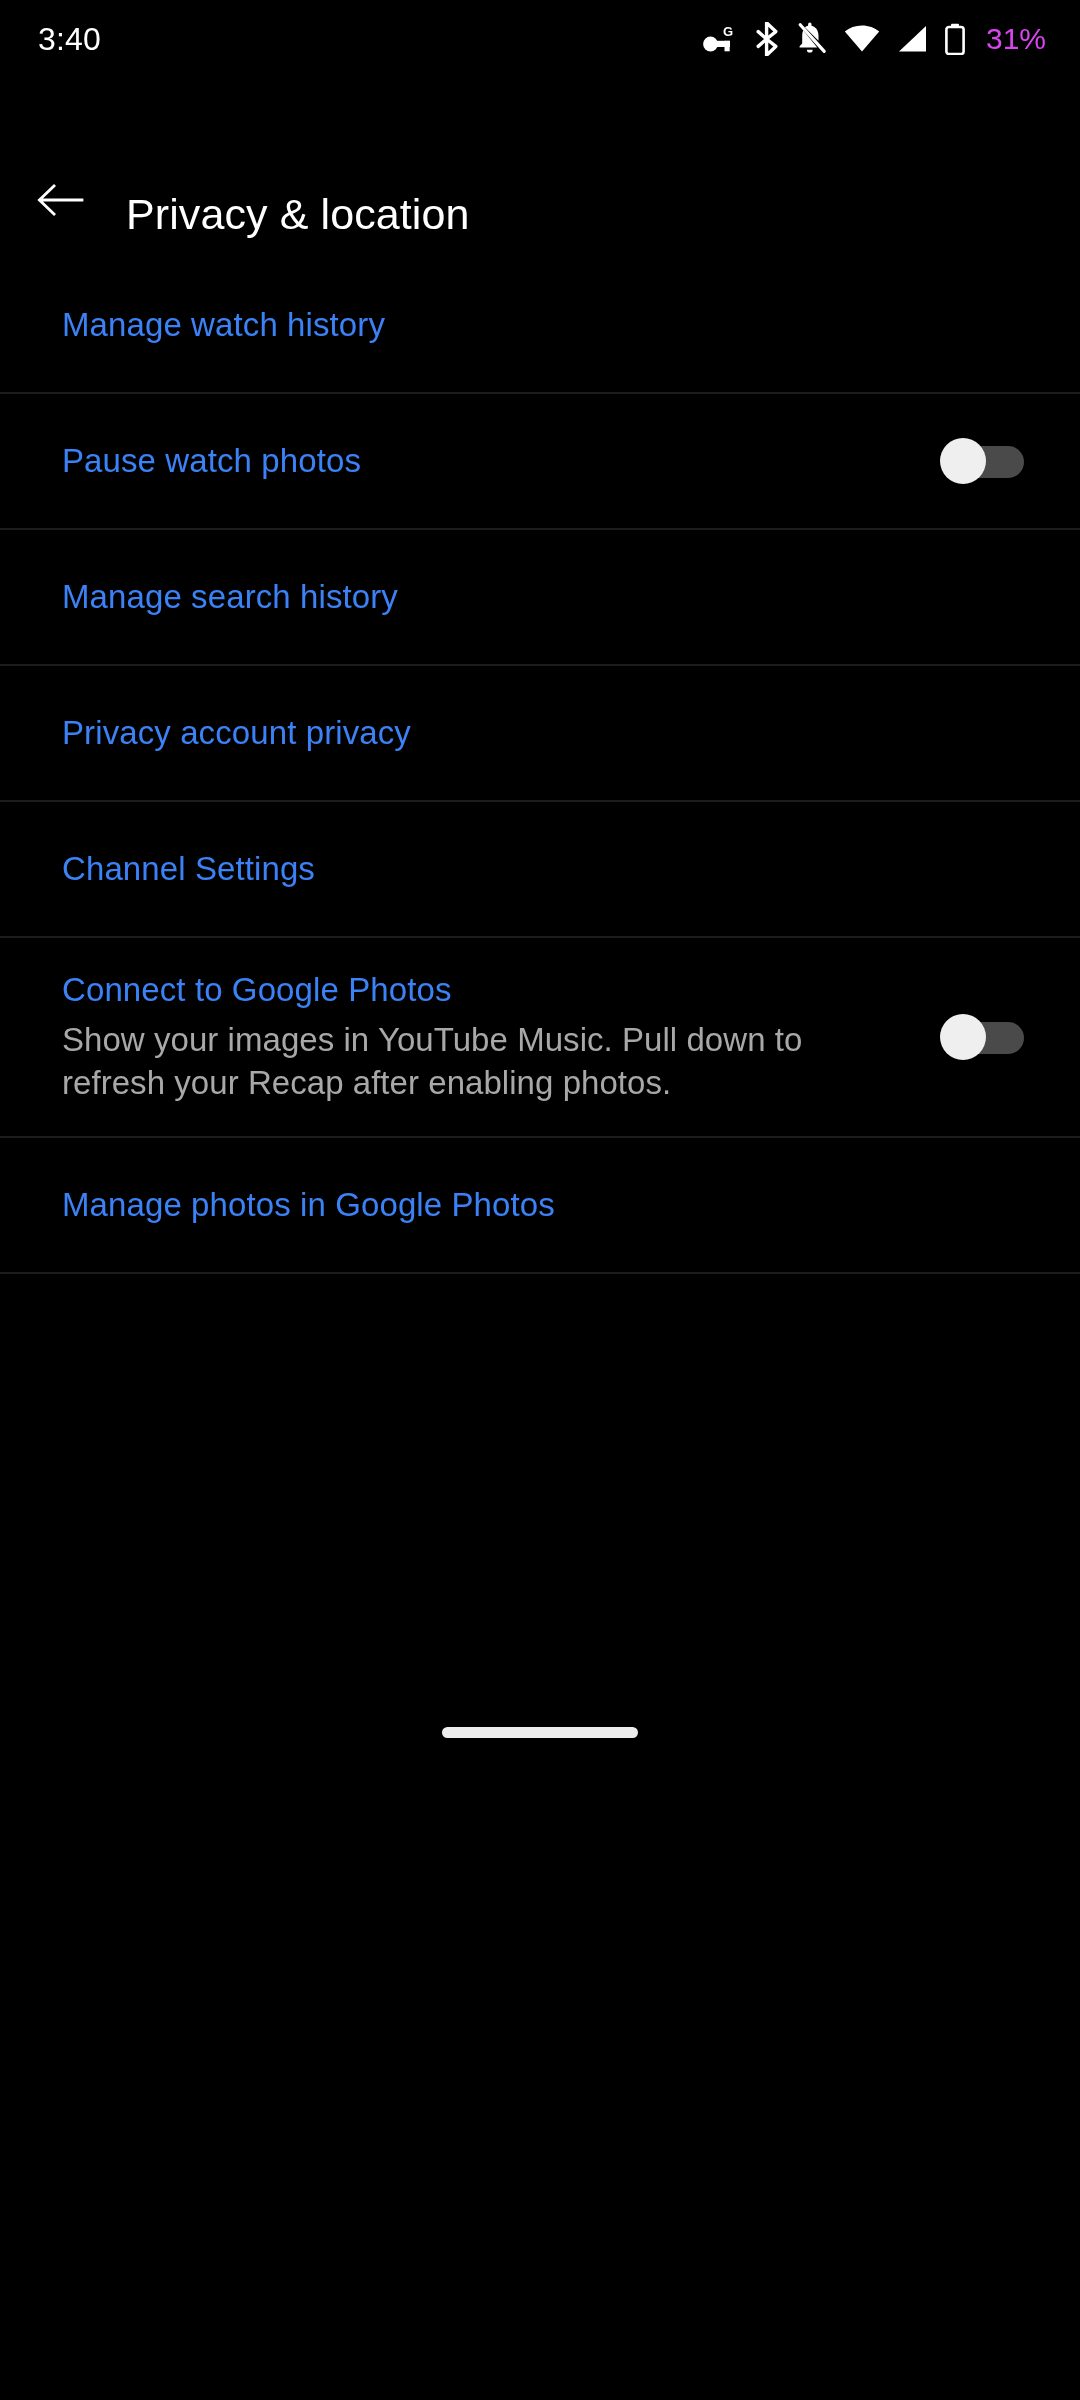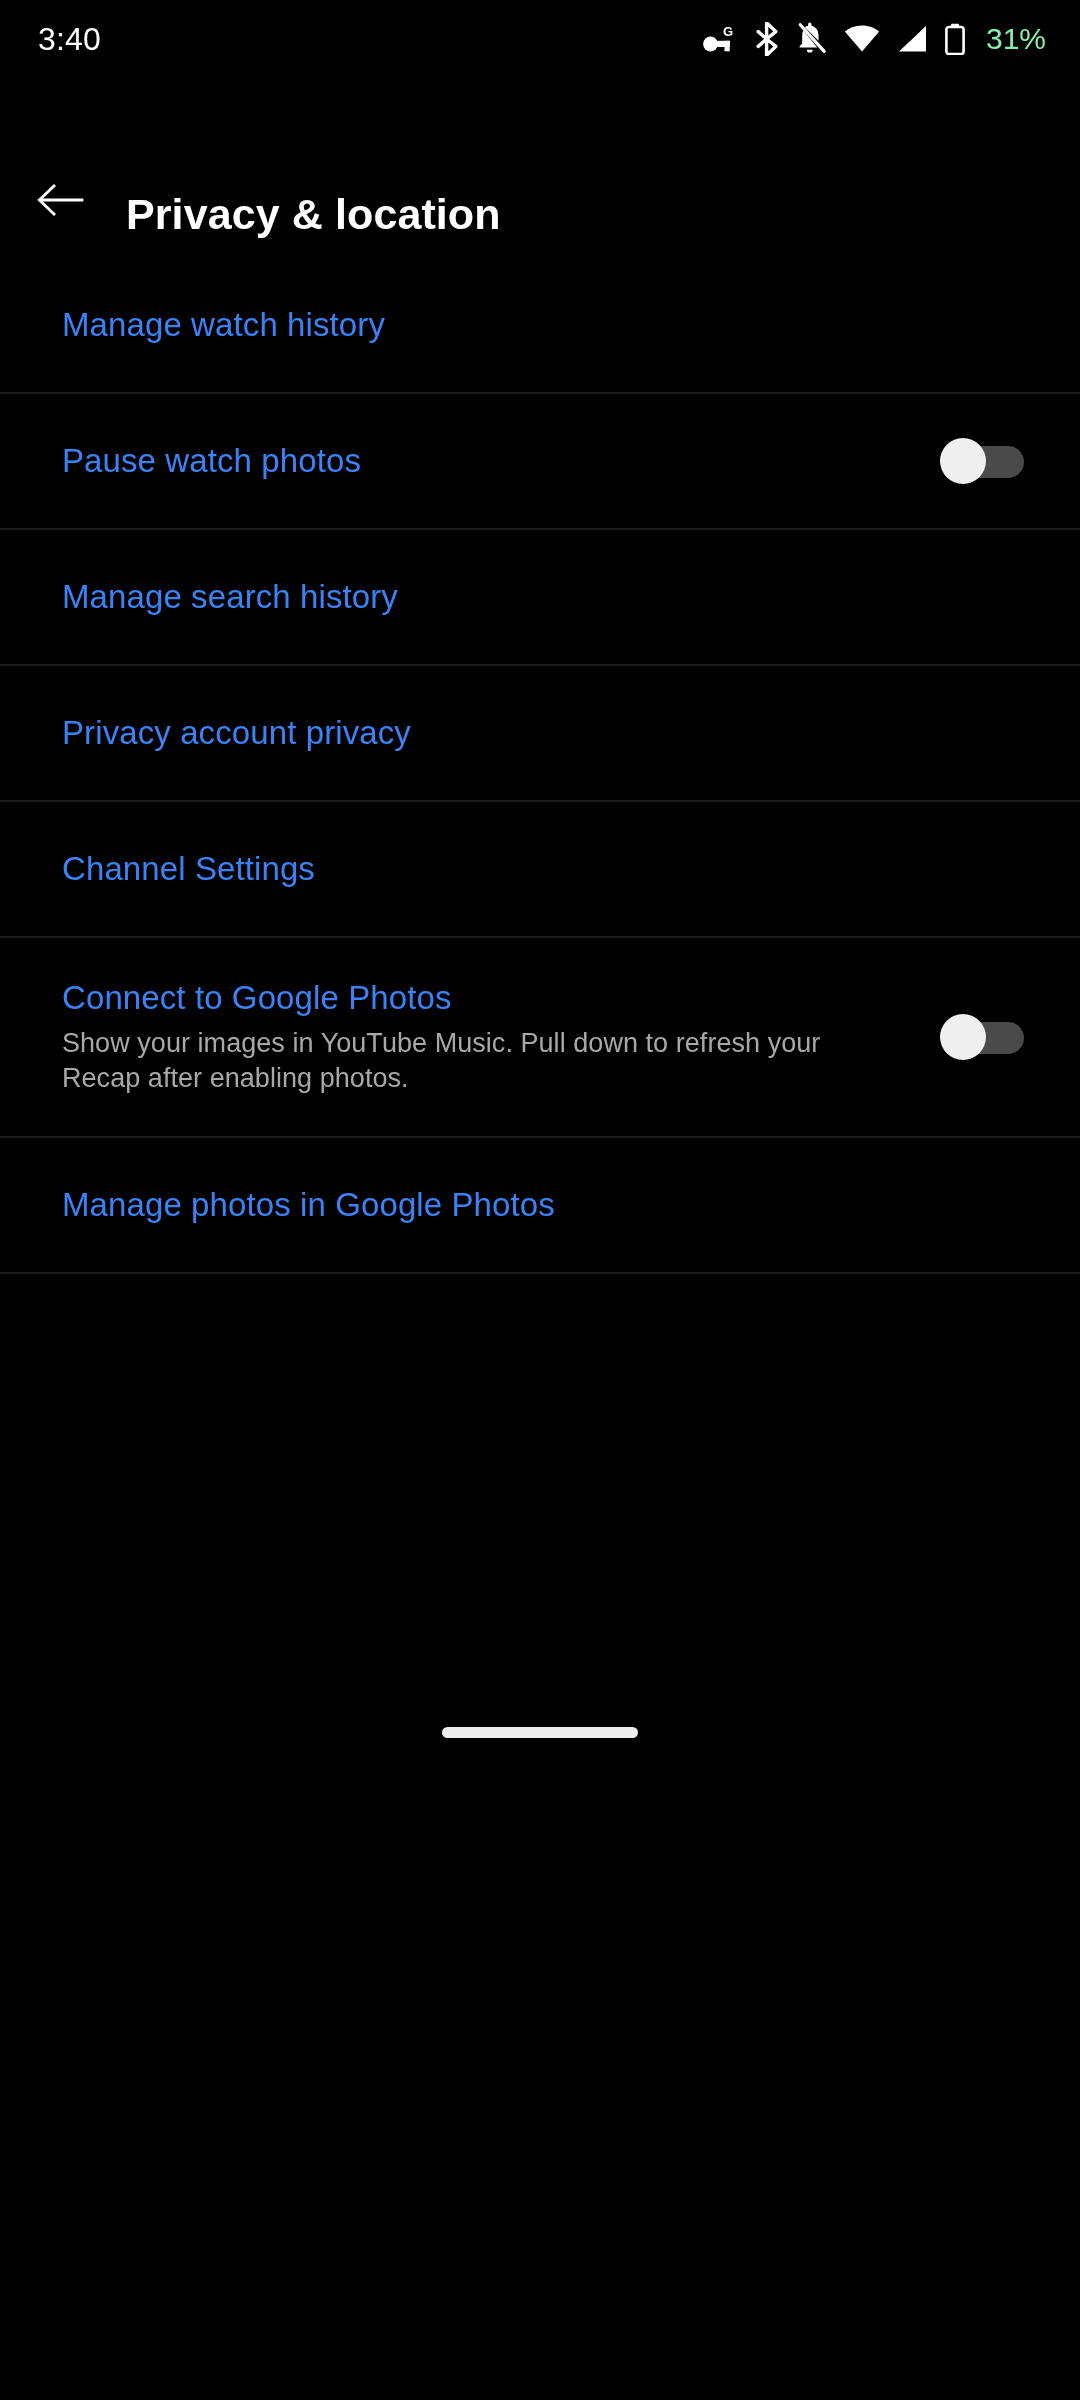--- a/index.html
+++ b/index.html
@@ -13,51 +13,51 @@
 
   
   .statusbar {
     position:absolute; top:0; left:0; width:1080px; height:78px;
     display:flex; align-items:center; justify-content:space-between;
     padding:0 34px 0 38px;
   }
   .status-clock { color:#fff; font-size:32px; letter-spacing:0.2px; }
   .status-icons { display:flex; align-items:center; gap:16px; }
   .status-icons .ic { display:flex; align-items:center; justify-content:center; }
-  .battery-pct { color:#86efac; font-size:30px; margin-left:4px; letter-spacing:0px; }
+  .battery-pct { color:#d946ef; font-size:30px; margin-left:4px; letter-spacing:0px; }
 
   
   .appbar {
     position:absolute; top:148px; left:0; width:1080px; height:108px;
     display:flex; align-items:center;
   }
   .back-btn {
     width:96px; height:96px; margin-left:12px;
     display:flex; align-items:center; justify-content:center;
     cursor:pointer;
   }
   .page-title {
-    color:#fff; font-size:43px; font-weight:700;
+    color:#fff; font-size:43px; font-weight:400;
     margin-left:18px; letter-spacing:0.1px; white-space:nowrap;margin-top:24px;
   }
 
   
   .list { position:absolute; top:258px; left:0; width:1080px; }
   .row {
     position:relative; width:1080px;
     display:flex; align-items:center; justify-content:space-between;
     padding:0 62px 0 62px;
     border-bottom:2px solid #1c1c1c;
     cursor:pointer;
   }
   .row.h-single { height:136px; }
   .row.h-double { height:200px;gap:38px; }
   .row-text { display:flex; flex-direction:column; justify-content:center; max-width:810px; }
   .row-title { color:#3b82f6; font-size:33px; line-height:1.25; font-weight:400; letter-spacing:0.1px; }
-  .row-sub { color:#a8a8a8; font-size:27px; line-height:1.32; margin-top:7px; letter-spacing:0.05px; }
+  .row-sub { color:#a8a8a8; font-size:33px; line-height:1.32; margin-top:7px; letter-spacing:0.05px; }
 
   
   .toggle {
     position:relative; width:84px; height:46px; flex:0 0 auto;
     margin-right:-6px; cursor:pointer;
   }
   .toggle .track {
     position:absolute; right:0; top:8px;
     width:70px; height:32px; border-radius:16px; background:#4a4a4a;
   }

